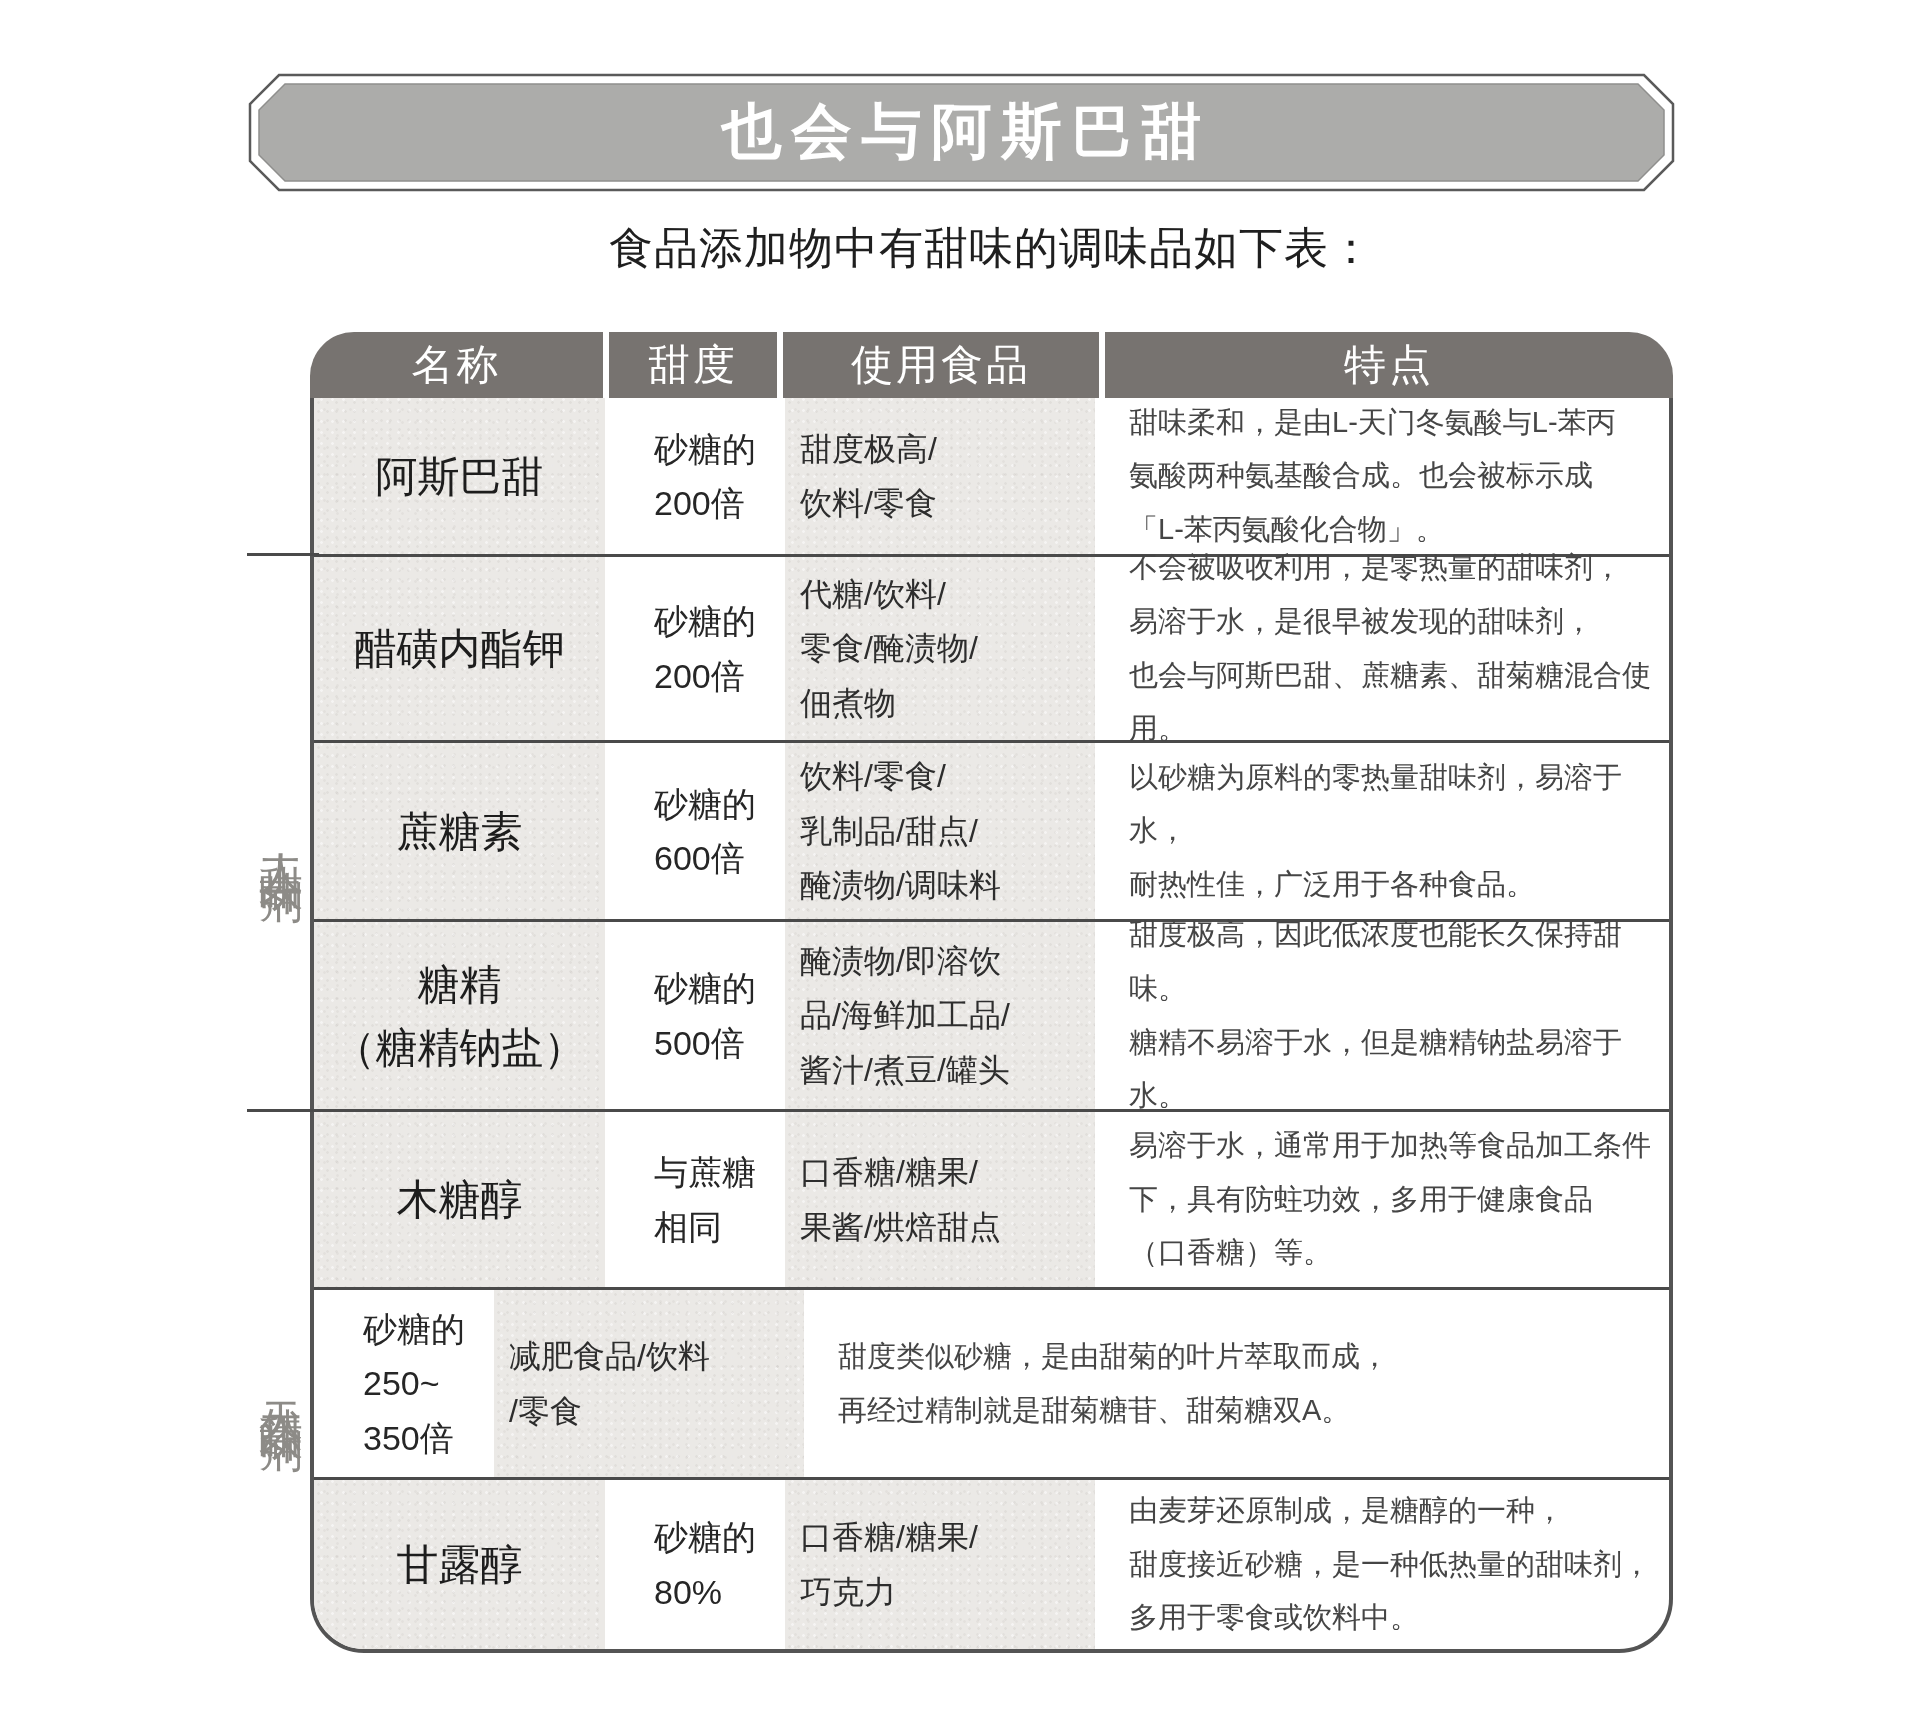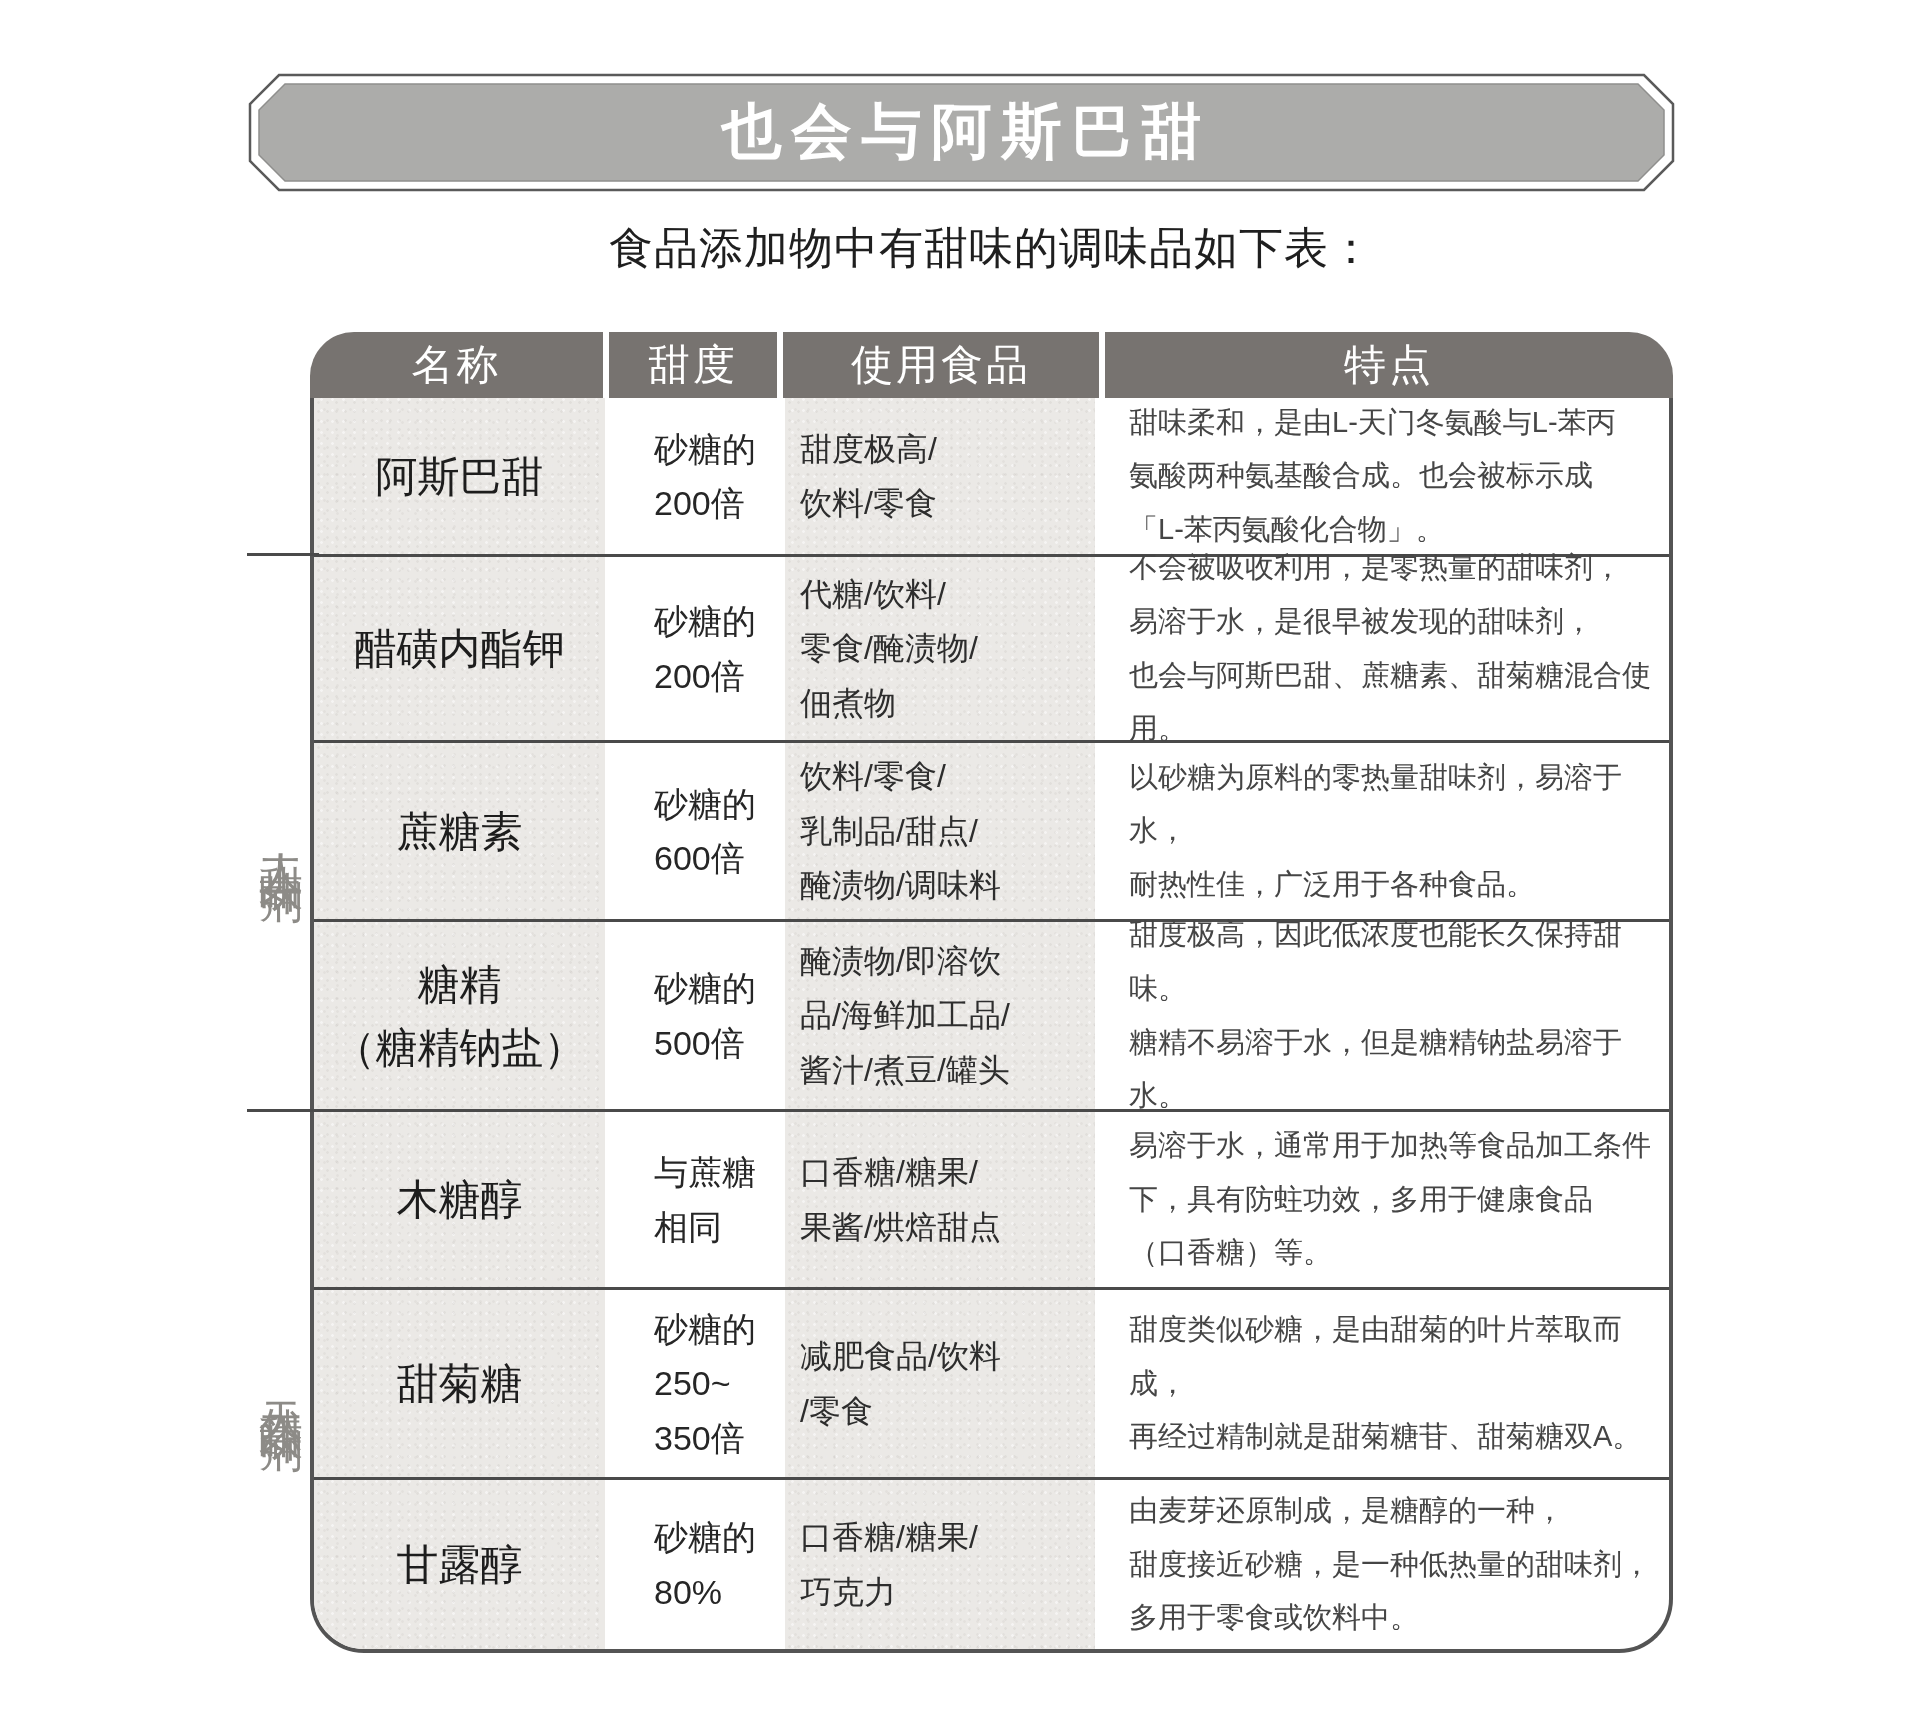--- a/index.html
+++ b/index.html
@@ -154,21 +154,20 @@
 相同</span>
           </div>
         <div class="cell c3 tex">口香糖/糖果/
 果酱/烘焙甜点</div>
         <div class="cell c4">易溶于水，通常用于加热等食品加工条件
 下，具有防蛀功效，多用于健康食品
 （口香糖）等。</div>
       </div>
 
       <div class="row" style="height:190px;">
-        <div class="cell c1 tex">甜菊糖</div>
         <div class="cell c2">
             <span>砂糖的
 250~
 350倍</span>
           </div>
         <div class="cell c3 tex">减肥食品/饮料
 /零食</div>
         <div class="cell c4">甜度类似砂糖，是由甜菊的叶片萃取而成，
 再经过精制就是甜菊糖苷、甜菊糖双A。</div>
       </div>

